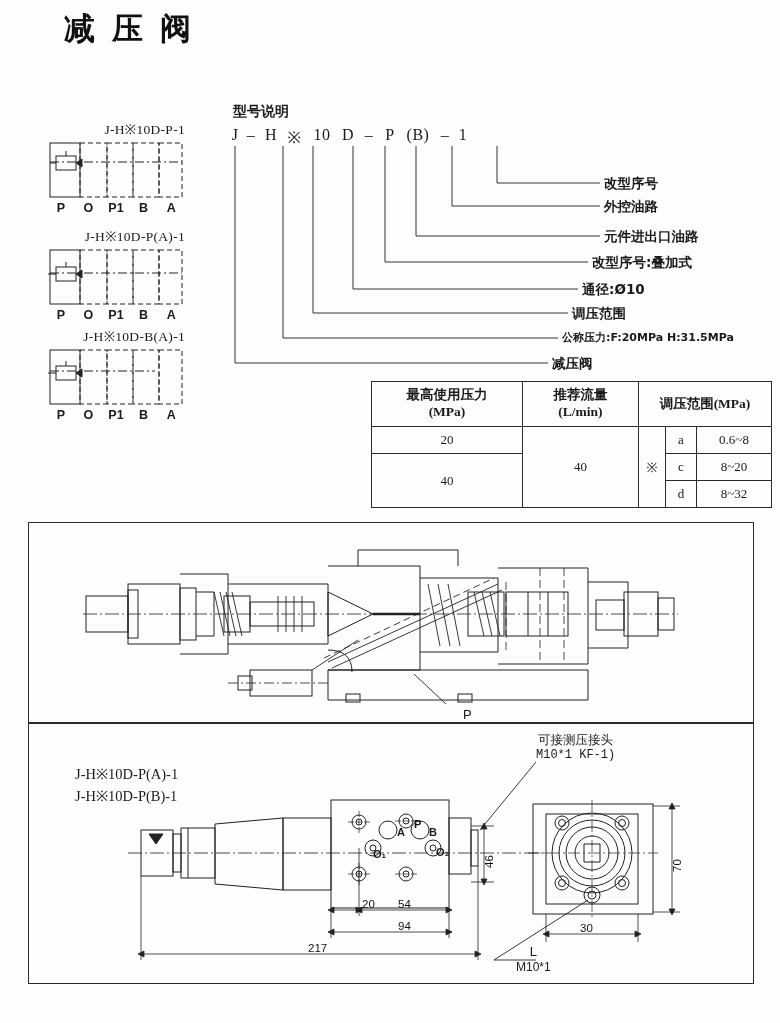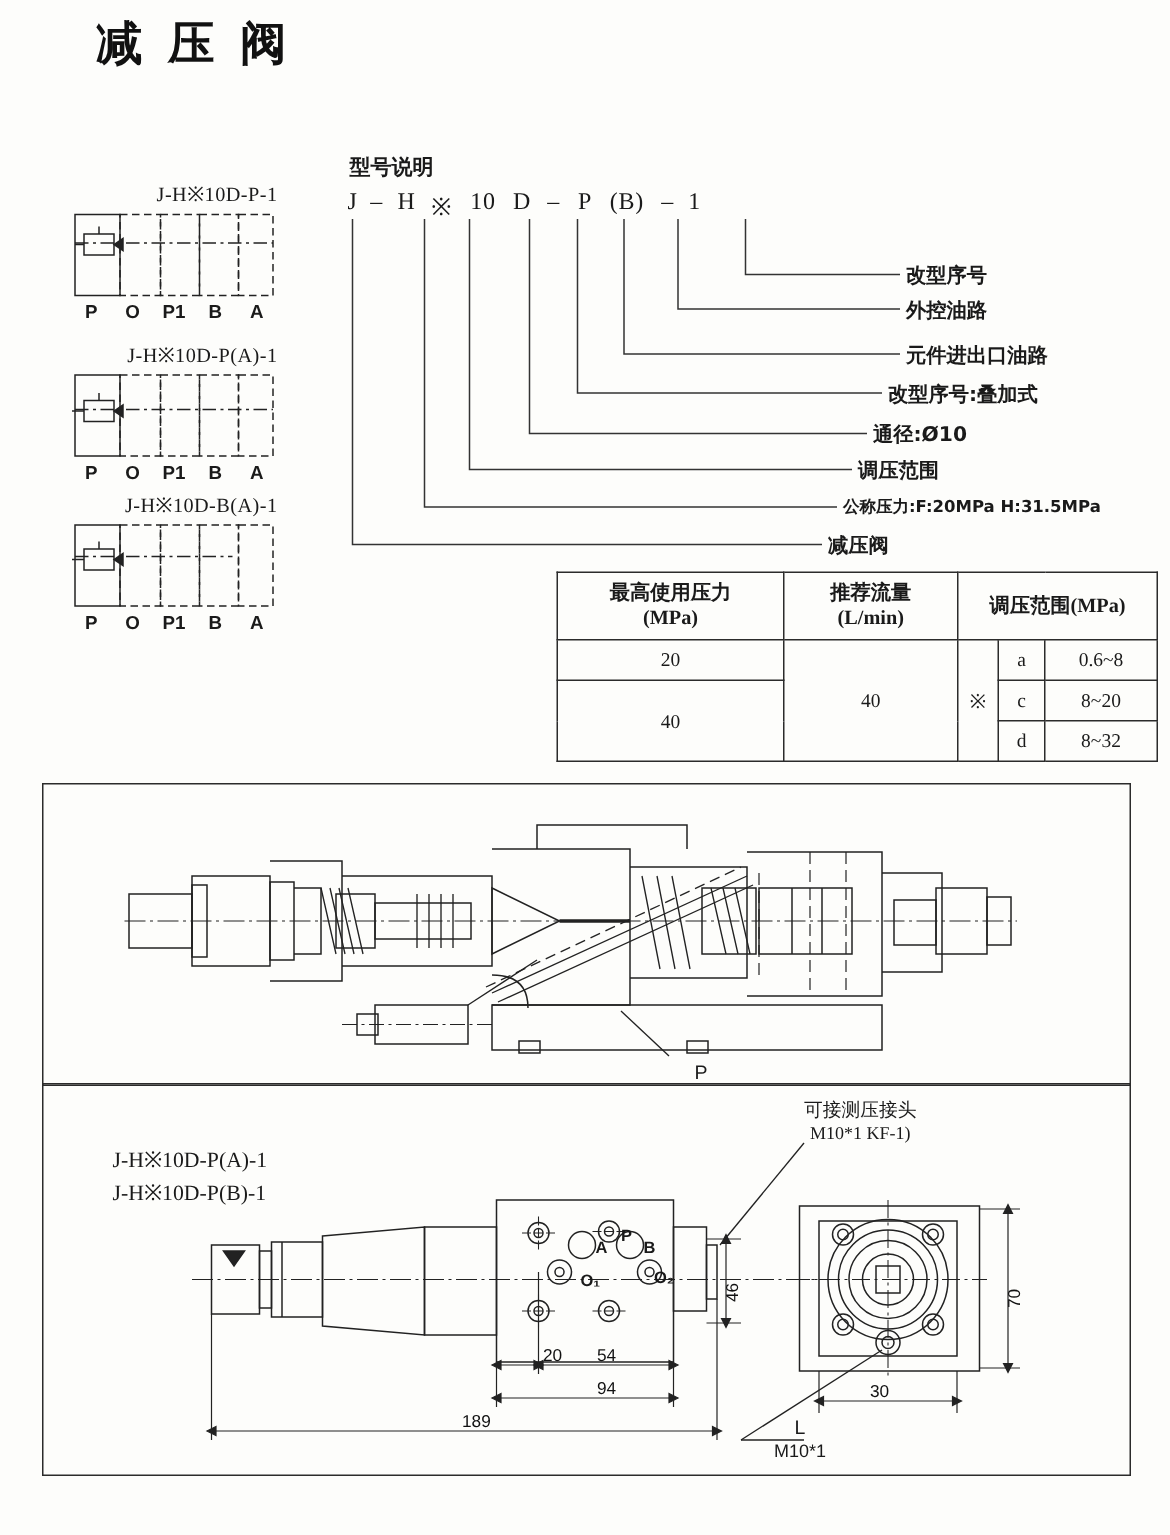--- a/index.html
+++ b/index.html
@@ -484,34 +484,34 @@
         <path d="M447 229 l6 3 -6 3 z" fill="#222"></path>
         <line x1="113" y1="154" x2="113" y2="238"></line>
         <line x1="450" y1="144" x2="450" y2="238"></line>
       </g>
     </g>
   </svg>
 
   <div class="dimlabel" style="left:362px;top:898px;">20</div>
   <div class="dimlabel" style="left:398px;top:898px;">54</div>
   <div class="dimlabel" style="left:398px;top:920px;">94</div>
-  <div class="dimlabel" style="left:308px;top:942px;">189</div>
+  <div class="dimlabel" style="left:308px;top:942px;">217</div>
   <div class="dimlabel rot" style="left:483px;top:868px;">46</div>
   <div class="dimlabel rot" style="left:671px;top:872px;">70</div>
   <div class="dimlabel" style="left:580px;top:922px;">30</div>
 
   <div class="plabel" style="left:414px;top:818px;font-size:11px;font-weight:700;">P</div>
   <div class="plabel" style="left:397px;top:826px;font-size:11px;font-weight:700;">A</div>
   <div class="plabel" style="left:429px;top:826px;font-size:11px;font-weight:700;">B</div>
-  <div class="plabel" style="left:387px;top:848px;font-size:11px;font-weight:700;">O₁</div>
+  <div class="plabel" style="left:373px;top:848px;font-size:11px;font-weight:700;">O₁</div>
   <div class="plabel" style="left:436px;top:846px;font-size:11px;font-weight:700;">O₂</div>
 
   <div class="anno" style="left:536px;top:732px;text-align:center;">
     <div>可接测压接头</div>
-    <div style="font-family:Liberation Serif, serif;font-size:12px;">M10*1 KF-1)</div>
+    <div style="font-family:Liberation Mono, monospace;font-size:12px;">M10*1 KF-1)</div>
   </div>
   <div class="anno" style="left:516px;top:944px;font-family:'Liberation Sans',sans-serif;">
     <div style="font-size:13px;">L</div>
     <div style="font-size:12px;">M10*1</div>
   </div>
 
 
 </div>
 
 </body></html>

